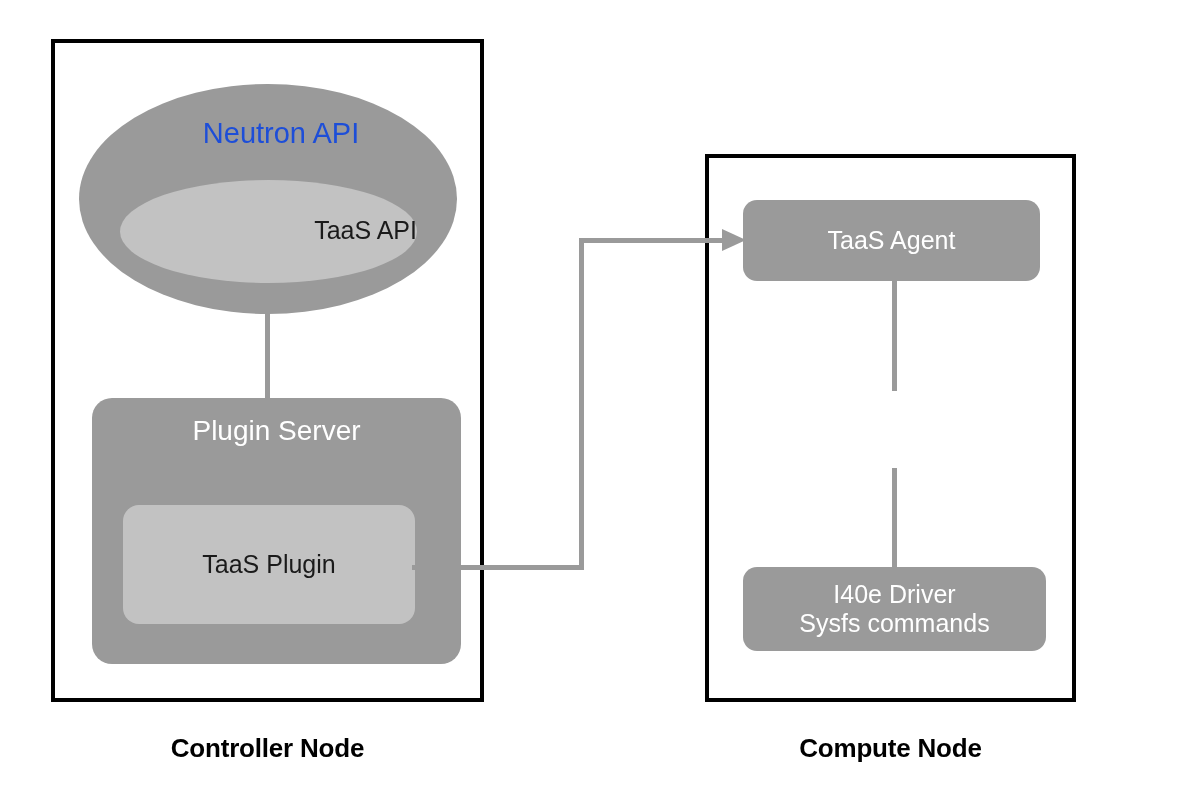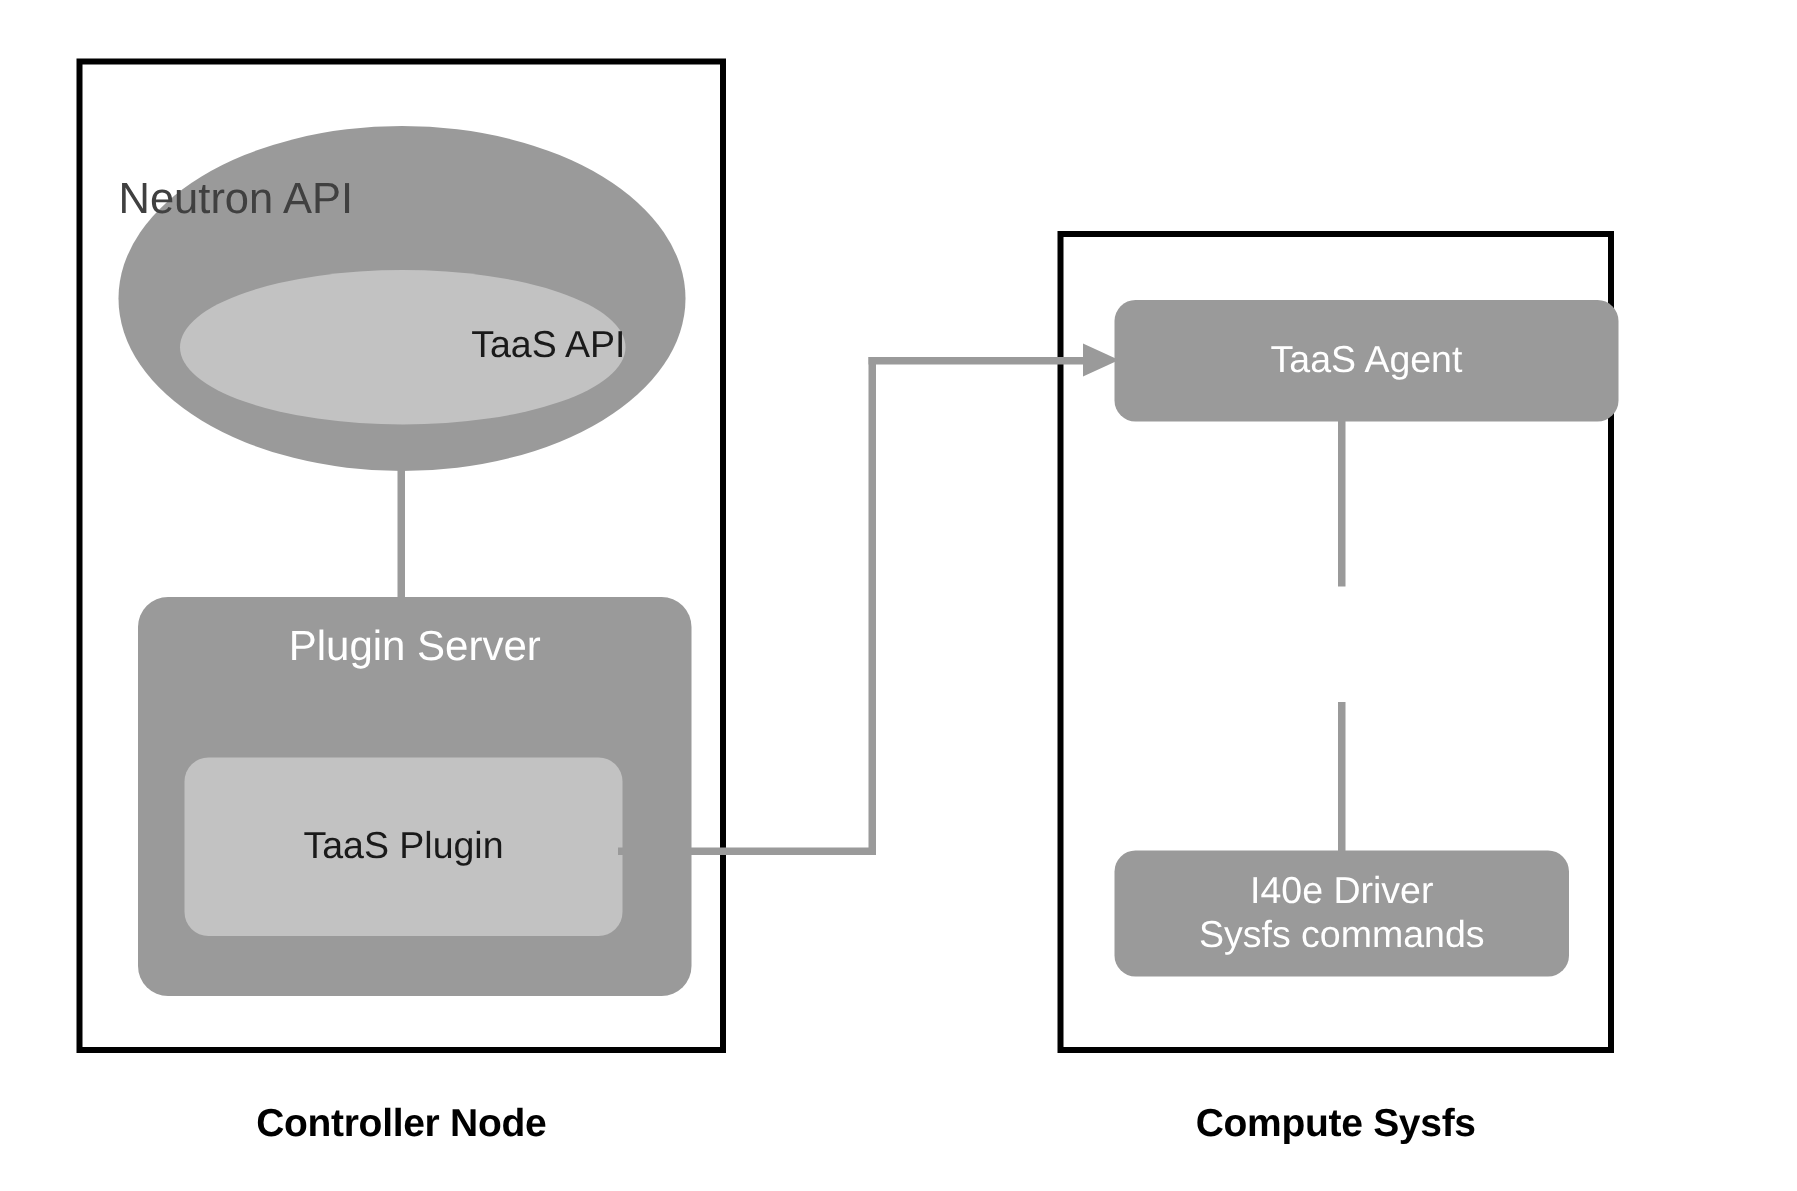--- a/index.html
+++ b/index.html
@@ -49,22 +49,23 @@
     position: absolute;
     border-radius: 50%;
     box-sizing: border-box;
   }
   #neutron-api-ellipse {
     left: 79px; top: 84px; width: 378px; height: 230px;
     background: #9a9a9a;
   }
   #neutron-api-label {
     position: absolute;
-    left: 79px; top: 117px; width: 378px;
-    color: #404040;
+    left: 92px; top: 117px; width: 378px;
+    text-align: center;
+    color: #1d4ed8;
     font-size: 29px;
     white-space: nowrap;
   }
   #taas-api-ellipse {
     left: 120px; top: 180px; width: 297px; height: 103px;
     background: #c2c2c2;
   }
   #taas-api-label {
     position: absolute;
     left: 120px; top: 216px; width: 297px;
@@ -94,21 +95,21 @@
     padding-top: 16px;
     font-size: 28px;
   }
   #taas-plugin-box {
     left: 123px; top: 505px; width: 292px; height: 119px;
     border-radius: 16px;
     font-size: 25px;
   }
 
   #taas-agent-box {
-    left: 743px; top: 200px; width: 336px; height: 81px;
+    left: 743px; top: 200px; width: 297px; height: 81px;
     border-radius: 14px;
     font-size: 25px;
   }
   #taas-driver-box {
     left: 743px; top: 388px; width: 303px; height: 83px;
     border-radius: 14px;
     font-size: 25px;
   }
   #i40e-driver-box {
     left: 743px; top: 567px; width: 303px; height: 84px;
@@ -180,20 +181,20 @@
 
   <div class="connector v" id="conn-driver-to-i40e"></div>
 
   <div class="rrect dark" id="i40e-driver-box">
     <span>
       <span>I40e Driver</span><br>
       <span>Sysfs commands</span>
     </span>
   </div>
 
-  <div class="node-caption" id="compute-node-caption">Compute Sysfs</div>
+  <div class="node-caption" id="compute-node-caption">Compute Node</div>
 
   <div class="connector h" id="conn-plugin-h1"></div>
   <div class="connector v" id="conn-plugin-v"></div>
   <div class="connector h" id="conn-plugin-h2"></div>
   <div id="conn-arrowhead"></div>
 
 </div>
 
 </body></html>

